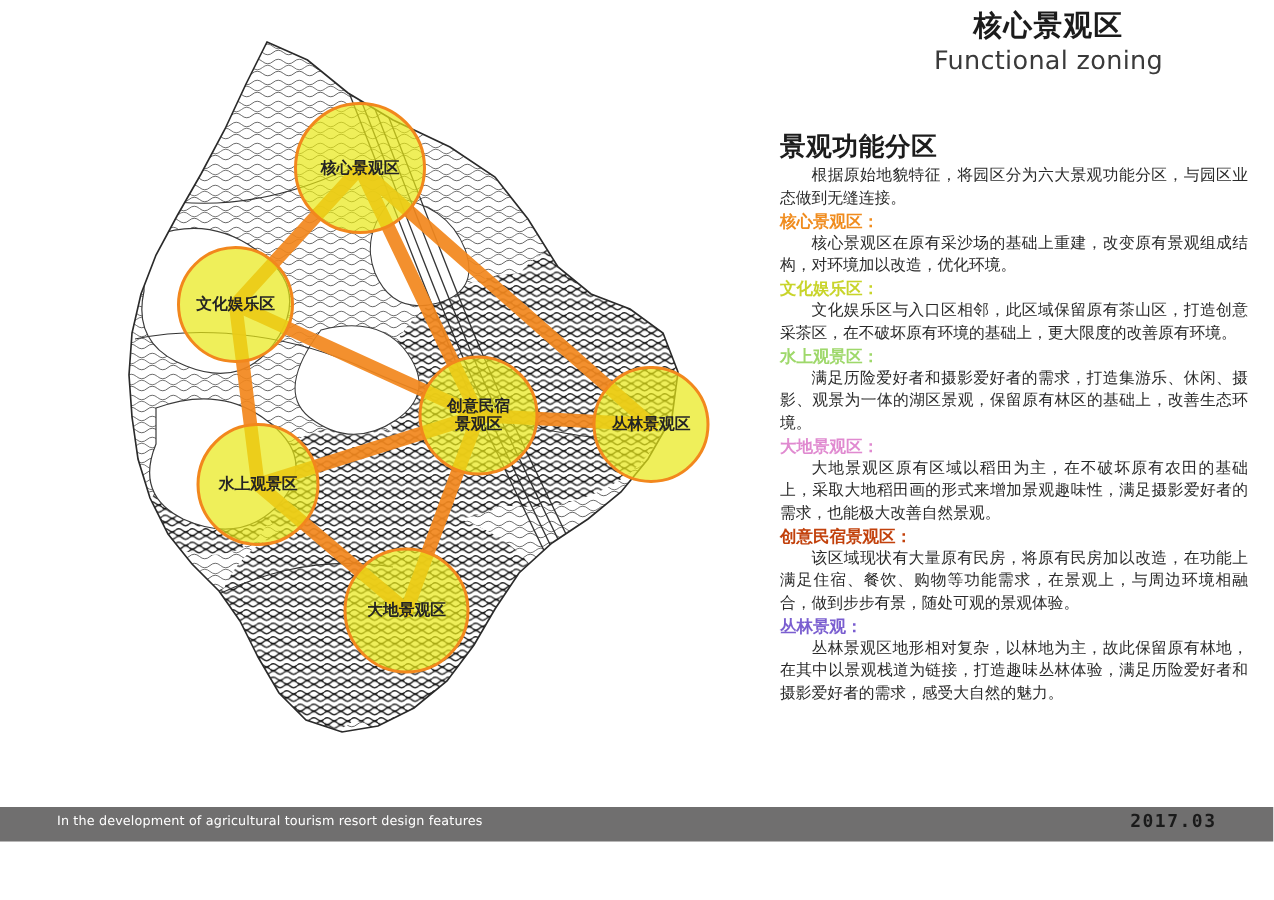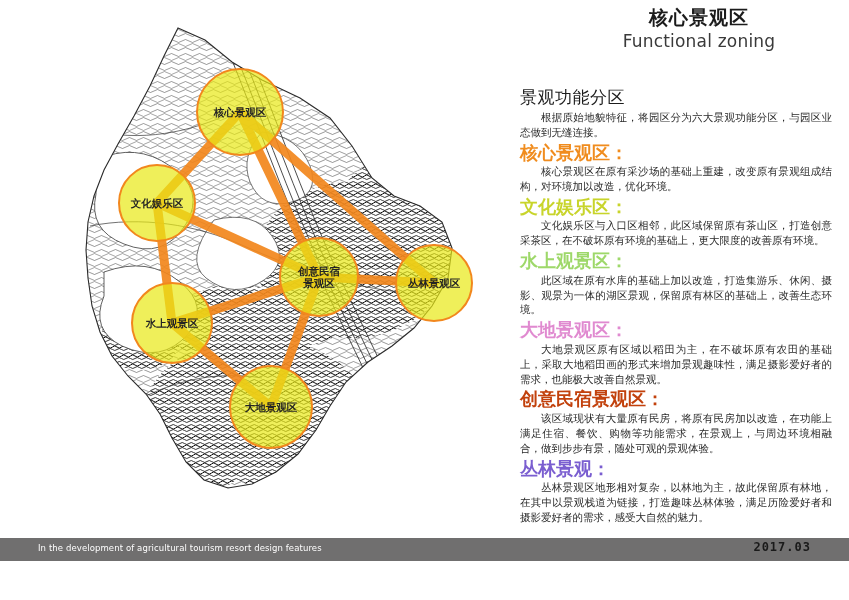--- a/index.html
+++ b/index.html
@@ -25,22 +25,22 @@
     border:2.5px solid #f2871d;
     display:flex;align-items:center;justify-content:center;
     text-align:center;color:#242424;font-weight:bold;
     line-height:1.15;box-sizing:border-box;
     font-family:"DejaVu Sans","Liberation Sans",sans-serif;
   }
   .node span{display:block;font-size:10.5px;}
 
   
   .text-col{position:absolute;left:520px;top:86px;width:312px;}
-  .sec-title{font-size:17px;font-weight:normal;color:#1c1c1c;letter-spacing:0.5px;margin:0 0 1px 0;}
-  .sec-head{font-size:18px;font-weight:bold;margin:1px 0 0 0;line-height:1.3;}
+  .sec-title{font-size:17px;font-weight:bold;color:#1c1c1c;letter-spacing:0.5px;margin:0 0 1px 0;}
+  .sec-head{font-size:11px;font-weight:bold;margin:1px 0 0 0;line-height:1.3;}
   .sec-body{font-size:10.5px;color:#2a2a2a;line-height:1.42;text-indent:2em;margin:0 0 1px 0;text-align:justify;}
 
   
   .foot-cn{position:absolute;left:38px;top:519px;font-size:12.5px;font-weight:bold;color:#e81414;letter-spacing:0.4px;margin-top:22px;}
   .foot-bar{position:absolute;left:0;top:538px;width:849px;height:23px;background:#706f6f;}
   .foot-en{position:absolute;left:38px;top:543px;font-size:8.5px;color:#ffffff;letter-spacing:0.1px;}
   .foot-date{position:absolute;right:38px;top:540px;font-size:12px;font-weight:bold;color:#1a1a1a;letter-spacing:1px;
              font-family:"DejaVu Sans Mono","Liberation Mono",monospace;}
 </style>
 </head>
@@ -171,21 +171,21 @@
 
   <div class="text-col">
     <div class="sec-title">景观功能分区</div>
     <div class="sec-body">根据原始地貌特征，将园区分为六大景观功能分区，与园区业态做到无缝连接。</div>
     <div id="sections">
         <div class="sec-head" style="color: rgb(240, 140, 30);">核心景观区：</div>
         <div class="sec-body">核心景观区在原有采沙场的基础上重建，改变原有景观组成结构，对环境加以改造，优化环境。</div>
         <div class="sec-head" style="color: rgb(200, 212, 42);">文化娱乐区：</div>
         <div class="sec-body">文化娱乐区与入口区相邻，此区域保留原有茶山区，打造创意采茶区，在不破坏原有环境的基础上，更大限度的改善原有环境。</div>
         <div class="sec-head" style="color: rgb(158, 216, 106);">水上观景区：</div>
-        <div class="sec-body">此区域在原有水库的基础上加以改造，打造集游乐、休闲、摄影、观景为一体的湖区景观，保留原有林区的基础上，改善生态环境。</div>
+        <div class="sec-body">满足历险爱好者和摄影爱好者的需求，打造集游乐、休闲、摄影、观景为一体的湖区景观，保留原有林区的基础上，改善生态环境。</div>
         <div class="sec-head" style="color: rgb(224, 138, 208);">大地景观区：</div>
         <div class="sec-body">大地景观区原有区域以稻田为主，在不破坏原有农田的基础上，采取大地稻田画的形式来增加景观趣味性，满足摄影爱好者的需求，也能极大改善自然景观。</div>
         <div class="sec-head" style="color: #c2410c;">创意民宿景观区：</div>
         <div class="sec-body">该区域现状有大量原有民房，将原有民房加以改造，在功能上满足住宿、餐饮、购物等功能需求，在景观上，与周边环境相融合，做到步步有景，随处可观的景观体验。</div>
         <div class="sec-head" style="color: rgb(122, 94, 208);">丛林景观：</div>
         <div class="sec-body">丛林景观区地形相对复杂，以林地为主，故此保留原有林地，在其中以景观栈道为链接，打造趣味丛林体验，满足历险爱好者和摄影爱好者的需求，感受大自然的魅力。</div>
       </div>
   </div>
 
   <div class="foot-cn" style="color: rgb(232, 20, 20);">乐安特色农业旅游度假区开发构思</div>

